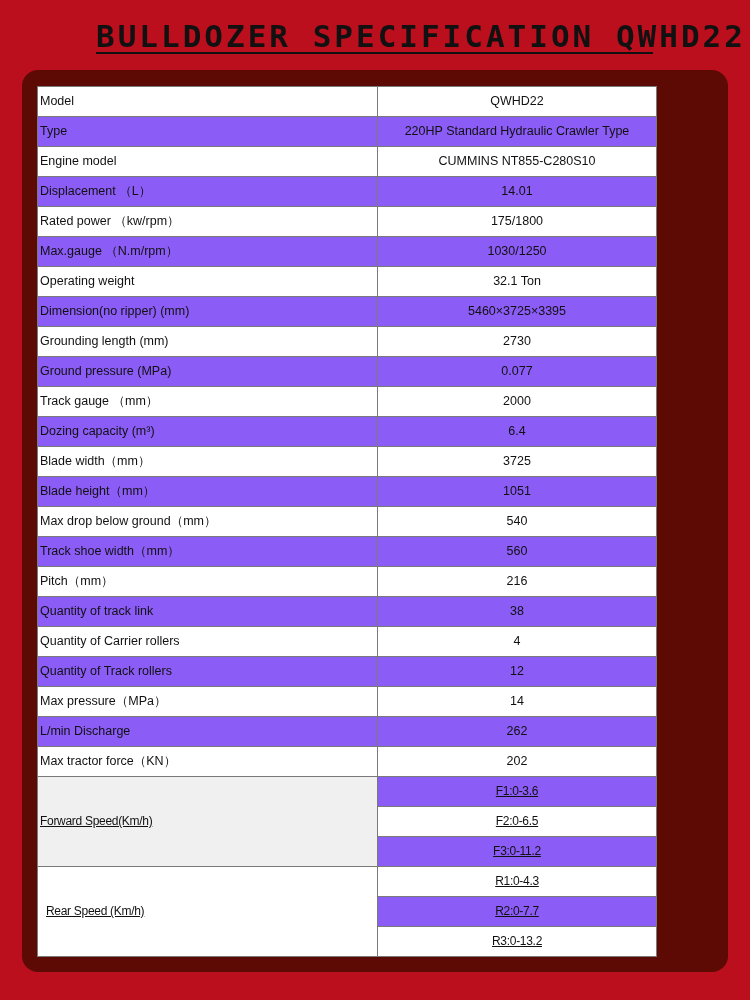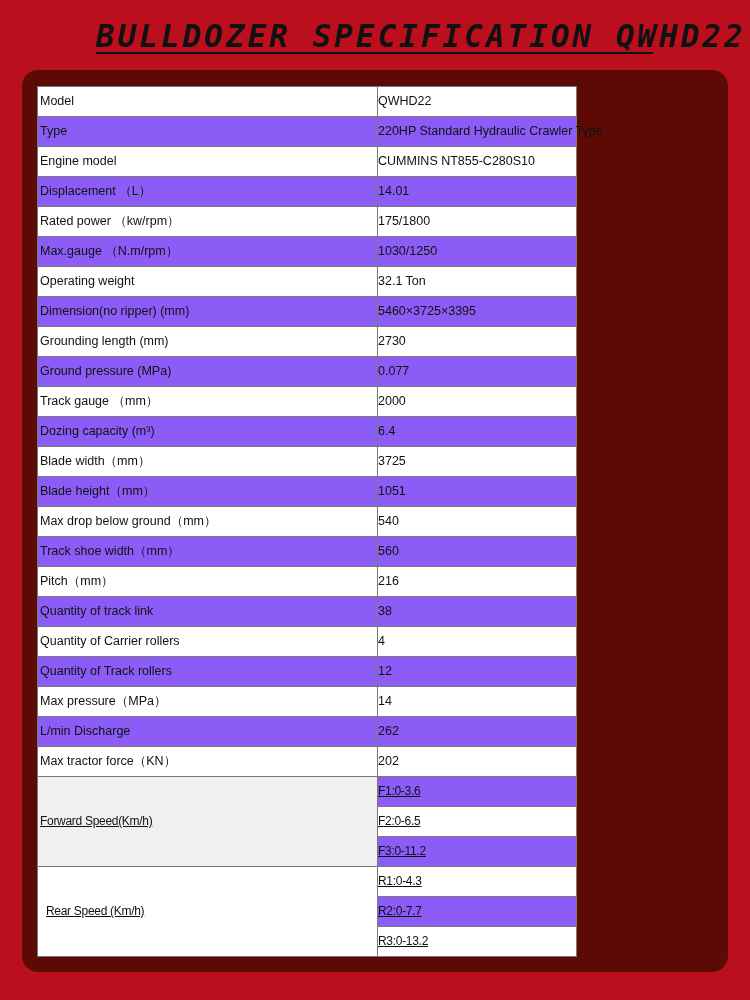--- a/index.html
+++ b/index.html
@@ -2,41 +2,41 @@
 <html><head>
 <meta charset="utf-8">
 <style>
   html, body { margin:0; padding:0; }
   body {
     width:750px; height:1000px; background:#bb0f1e; position:relative; overflow:hidden;
     font-family:"Liberation Sans", sans-serif;
   }
   .title {
     position:absolute; left:96px; top:18px; width:560px; height:36px;
-    font-family:"DejaVu Sans Mono", monospace; font-weight:bold; font-style:italic;
+    font-family:"DejaVu Sans Mono", monospace; font-weight:bold; 
     font-size:31px; letter-spacing:3px; color:#111; line-height:36px;
     white-space:nowrap; text-align:right;
   }
   .title-underline {
     position:absolute; left:96px; top:52px; width:557px; height:2px; background:#111;
   }
   .panel {
     position:absolute; left:22px; top:70px; width:706px; height:902px;
     background:#5e0a04; border-radius:16px;
   }
   .table {
-    position:absolute; left:37px; top:86px; width:540px;
+    position:absolute; left:37px; top:86px; width:620px;
     border-collapse:collapse; table-layout:fixed;
   }
   .table td {
     height:29px; border:1px solid #7a7a7a; font-size:12.5px; color:#111;
     padding:0; line-height:29px; white-space:nowrap;
   }
   .table td.lbl { padding-left:2px; width:337px; }
-  .table td.val { }
+  .table td.val { text-align:center; }
   .table tr.w td { background:#ffffff; }
   .table tr.g td { background:#8b5cf6; }
   .table td.grp-g { background:#f0f0f0 !important; }
   .table td.grp-w { background:#ffffff !important; }
   .table td.rear { padding-left:8px; }
   .table td.narrow { font-size:12px; letter-spacing:-0.3px;text-decoration:underline; }
 </style>
 </head>
 <body>
 

